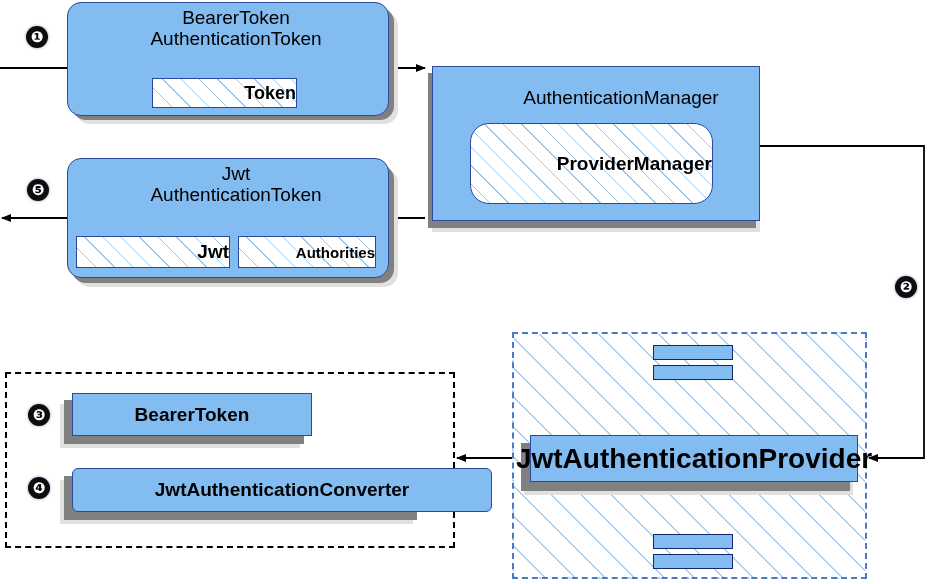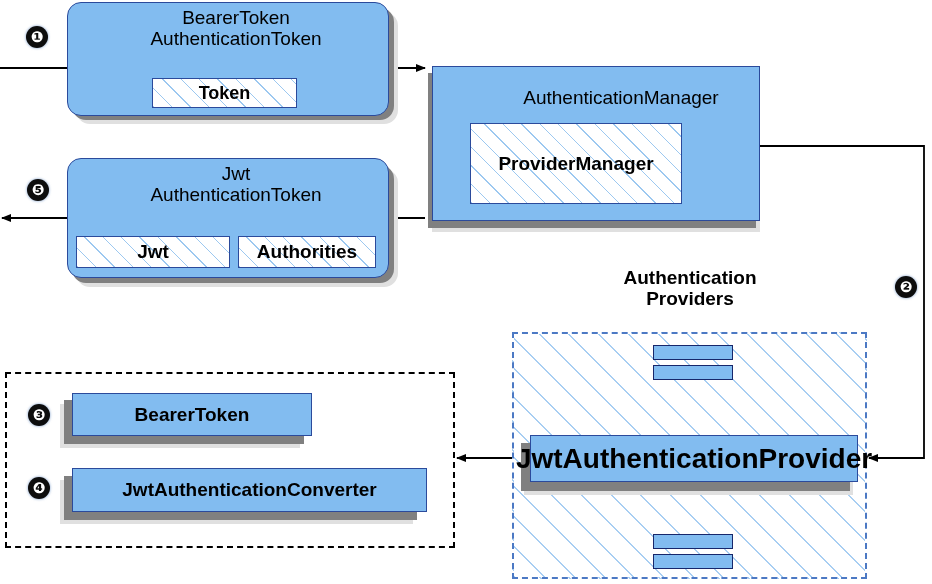--- a/index.html
+++ b/index.html
@@ -60,21 +60,21 @@
     border: 1.5px solid #2B4A9B;
     background-color: #ffffff;
     background-image: repeating-linear-gradient(
         45deg,
         #9CC8F0 0px, #9CC8F0 1px,
         rgba(255,255,255,0) 1px, rgba(255,255,255,0) 13px);
     color: #000;
     font-weight: bold;
     display: flex;
     align-items: center;
-    justify-content: center;
+    justify-content: flex-end;
     text-align: center;
     z-index: 6;
   }
 
   
   .node-title {
     position: absolute;
     font-weight: normal;
     color: #000;
     text-align: center;
@@ -172,49 +172,47 @@
 
     <line x1="691" y1="392" x2="691" y2="432" stroke="#000" stroke-width="3.4" marker-end="url(#arrowEnd)" marker-start="url(#arrowStart)"></line>
 
     <line x1="691" y1="488" x2="691" y2="528" stroke="#000" stroke-width="3.4" marker-end="url(#arrowEnd)" marker-start="url(#arrowStart)"></line>
   </svg>
 
   <div class="dashed-black" style="left:5px; top:372px; width:450px; height:176px;"></div>
 
   <div class="dashed-blue-hatched" style="left:512px; top:332px; width:355px; height:247px;"></div>
 
-  <div class="group-caption" style="left:570px; top:268px; width:240px; font-size:19px;">Authentication
-Providers</div>
 
   <div class="shadow2 rounded" style="left:76px; top:12px; width:322px; height:112px;"></div>
   <div class="shadow rounded" style="left:72px; top:8px; width:322px; height:112px;"></div>
   <div class="node rounded" style="left:67px; top:2px; width:322px; height:114px;"></div>
   <div class="node-title" style="left:67px; top:8px; width:322px; font-size:19px;">BearerToken
 AuthenticationToken</div>
   <div class="hatch" style="left:152px; top:78px; width:145px; height:30px; font-size:18px;">
     <span>Token</span>
   </div>
 
   <div class="shadow2" style="left:432px; top:77px; width:328px; height:155px;"></div>
   <div class="shadow" style="left:428px; top:73px; width:328px; height:155px;"></div>
   <div class="node" style="left:432px; top:66px; width:328px; height:155px;"></div>
   <div class="node-title" style="left:432px; top:88px; width:328px; font-size:19px;margin-left:17px;">AuthenticationManager</div>
-  <div class="hatch" style="left:470px; top:123px; width:212px; height:81px; font-size:19px;">
+  <div class="hatch" style="left:470px; top:123px; width:243px; height:81px; font-size:19px;border-radius:19px;">
     <span>ProviderManager</span>
   </div>
 
   <div class="shadow2 rounded" style="left:76px; top:169px; width:322px; height:118px;"></div>
   <div class="shadow rounded" style="left:72px; top:165px; width:322px; height:118px;"></div>
   <div class="node rounded" style="left:67px; top:158px; width:322px; height:120px;"></div>
   <div class="node-title" style="left:67px; top:164px; width:322px; font-size:19px;">Jwt
 AuthenticationToken</div>
   <div class="hatch" style="left:76px; top:236px; width:154px; height:32px; font-size:19px;">
     <span>Jwt</span>
   </div>
-  <div class="hatch" style="left:238px; top:236px; width:138px; height:32px; font-size:19px;">
+  <div class="hatch" style="left:238px; top:236px; width:138px; height:32px; font-size:15px;">
     <span>Authorities</span>
   </div>
 
   <div class="minibar" style="left:653px; top:345px; width:80px; height:15px;"></div>
   <div class="minibar" style="left:653px; top:365px; width:80px; height:15px;"></div>
 
   <div class="minibar" style="left:653px; top:534px; width:80px; height:15px;"></div>
   <div class="minibar" style="left:653px; top:554px; width:80px; height:15px;"></div>
 
   <div class="shadow2" style="left:524px; top:447px; width:329px; height:48px;"></div>
@@ -224,21 +222,21 @@
   </div>
 
   <div class="shadow2" style="left:60px; top:404px; width:240px; height:44px;"></div>
   <div class="shadow" style="left:64px; top:400px; width:240px; height:44px;"></div>
   <div class="node" style="left:72px; top:393px; width:240px; height:43px; font-size:19px;">
     <span>BearerToken</span>
   </div>
 
   <div class="shadow2" style="left:60px; top:480px; width:353px; height:44px;"></div>
   <div class="shadow" style="left:64px; top:476px; width:353px; height:44px;"></div>
-  <div class="node" style="left:72px; top:468px; width:355px; height:44px; font-size:19px;">
+  <div class="node" style="left:72px; top:468px; width:420px; height:44px; font-size:19px;border-radius:6px;">
     <span>JwtAuthenticationConverter</span>
   </div>
 
   <div class="badge" style="left:26px; top:26px;">❶</div>
   <div class="badge" style="left:27px; top:179px;">❺</div>
   <div class="badge" style="left:895px; top:276px;">❷</div>
   <div class="badge" style="left:28px; top:404px;">❸</div>
   <div class="badge" style="left:28px; top:477px;">❹</div>
 
 </div>

